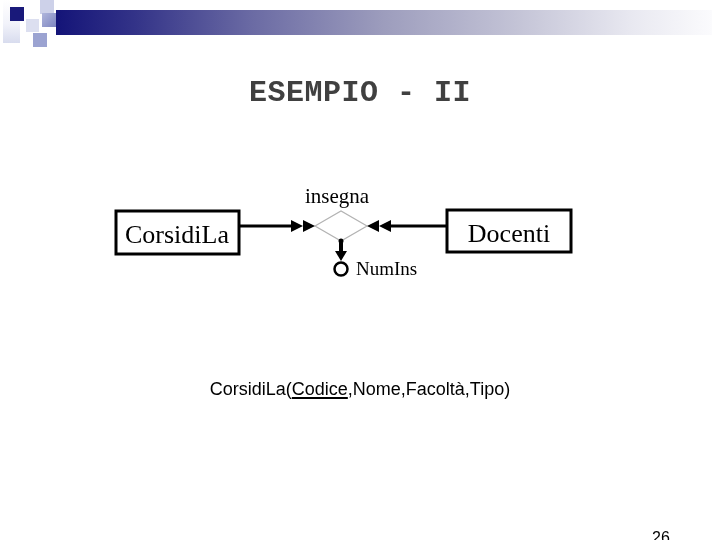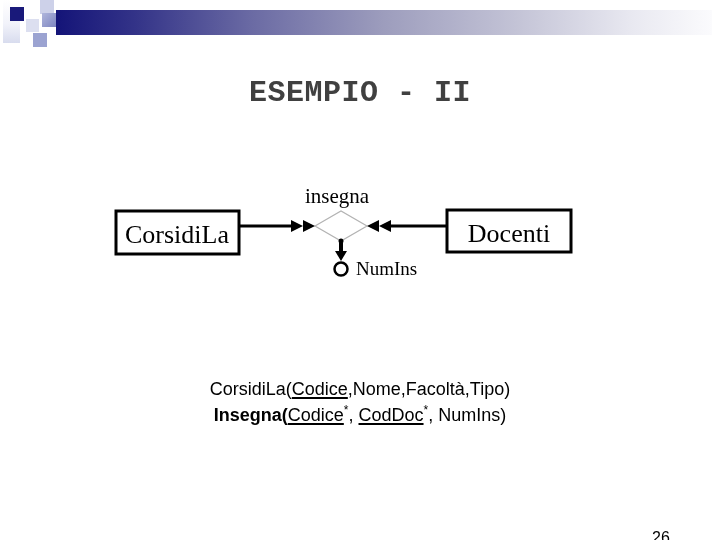--- a/index.html
+++ b/index.html
@@ -94,17 +94,15 @@
   <circle cx="341" cy="241" r="2.5" fill="#000000"></circle>
   <line x1="341" y1="243" x2="341" y2="253" stroke="#000000" stroke-width="4"></line>
   <polygon points="341,261 335,251 347,251" fill="#000000"></polygon>
   <circle cx="341" cy="269" r="6.5" fill="#ffffff" stroke="#000000" stroke-width="2.5"></circle>
   <text class="attr-text" x="356" y="275" text-anchor="start">NumIns</text>
 </svg>
 
 <div class="schema">
   <div><span>CorsidiLa(</span><span class="key">Codice</span><span>,Nome,Facoltà,Tipo)</span>
   </div>
-  <div><span class="bold">Insegna(</span><span class="key">Codice</span><span class="sup">*</span><span>, </span><span class="key">CodDoc</span><span class="sup">*</span><span>, NumIns)</span>
-  </div>
 </div>
 
 <div class="pagenum">26</div>
 
 </body></html>

